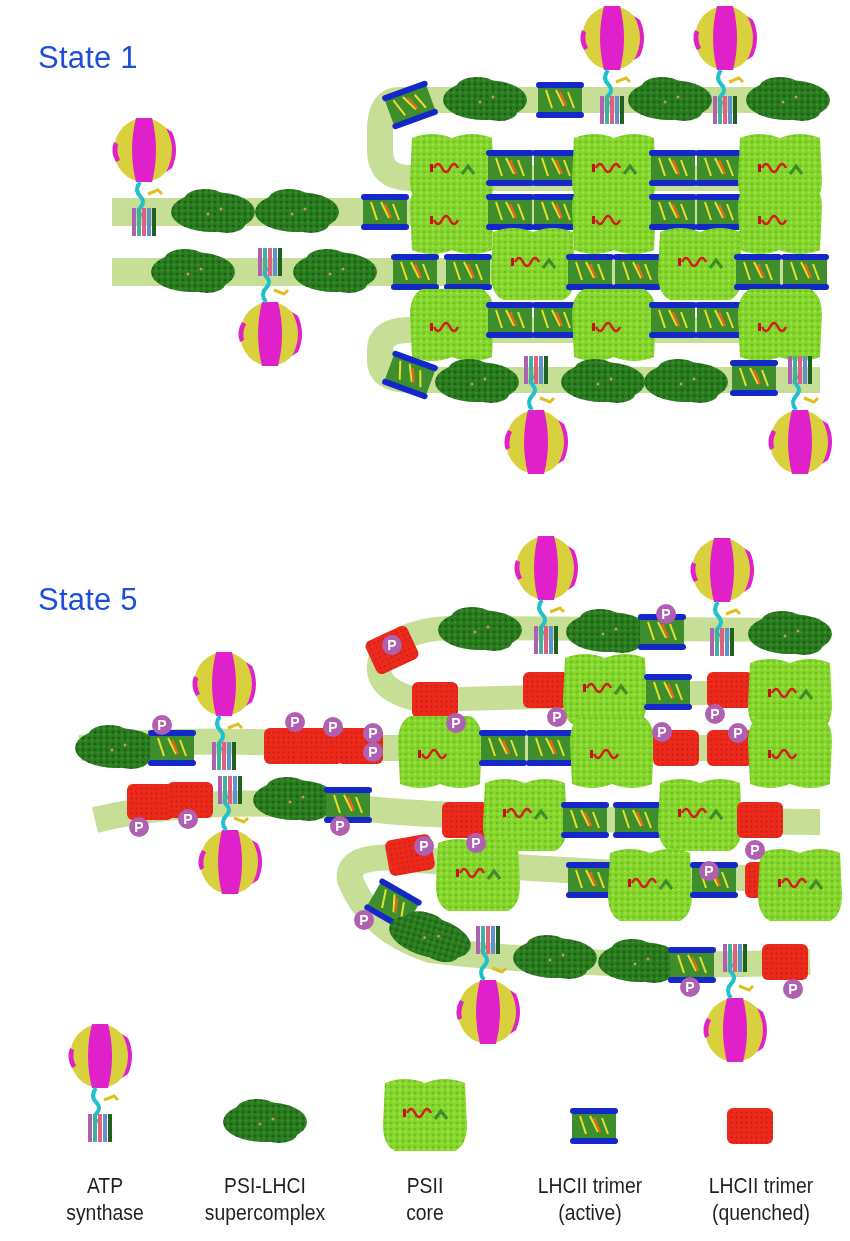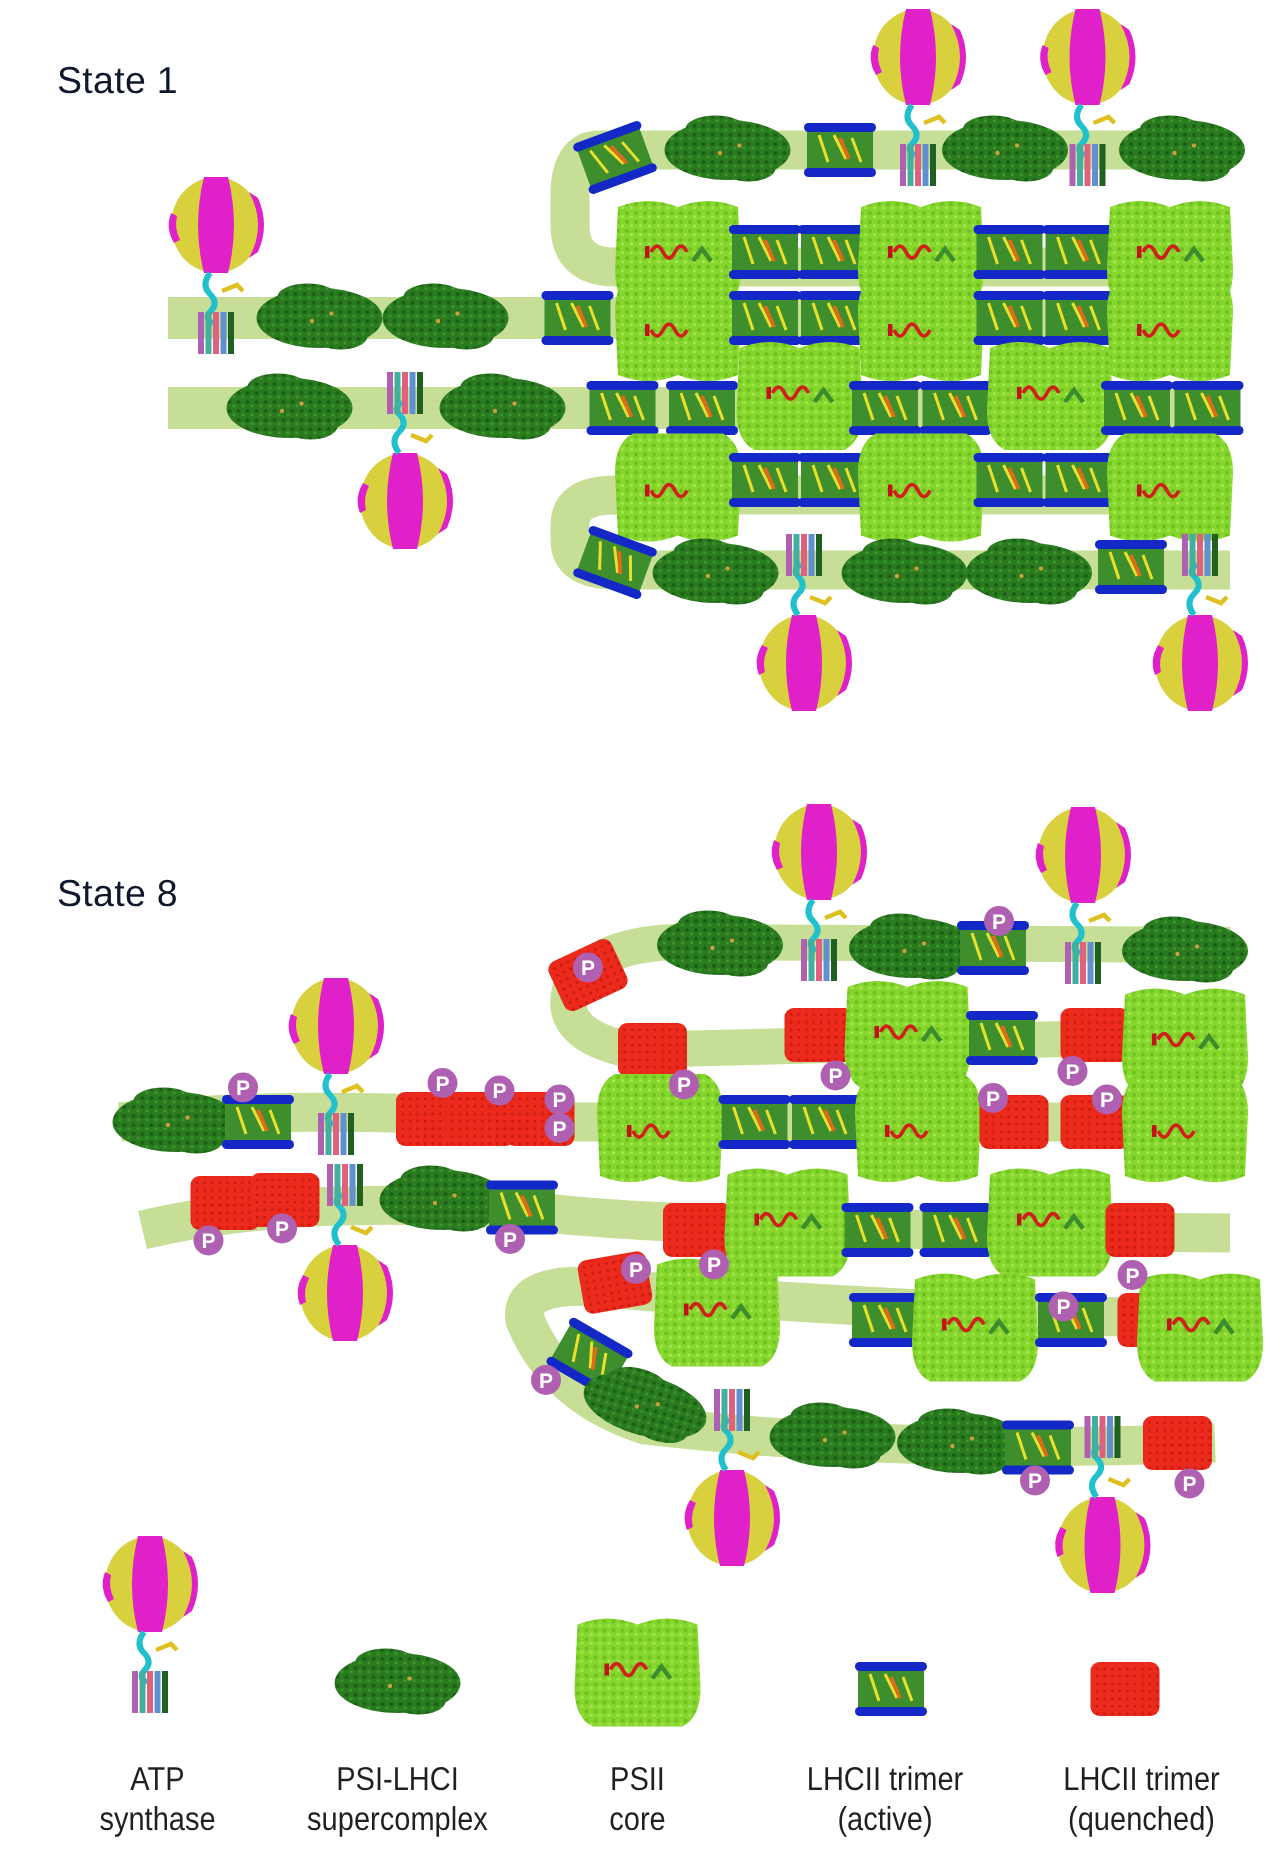--- a/index.html
+++ b/index.html
@@ -1,28 +1,28 @@
 <!DOCTYPE html>
 <html><head>
 <meta charset="utf-8">
 <style>
   html,body{margin:0;padding:0;background:#ffffff;}
   body{width:850px;height:1241px;position:relative;overflow:hidden;font-family:"Liberation Sans",sans-serif;}
   #stage{position:absolute;left:0;top:0;width:850px;height:1241px;}
-  .state-title{position:absolute;font-family:"Liberation Sans",sans-serif;font-size:25px;color:#0f172a;letter-spacing:0.2px;}
+  .state-title{position:absolute;font-family:"Liberation Sans",sans-serif;font-size:31px;color:#1d4ed8;letter-spacing:0.2px;}
   .legend-label{position:absolute;text-align:center;font-family:"Liberation Sans",sans-serif;font-size:22px;line-height:27px;color:#231f20;transform:scaleX(0.88);transform-origin:center top;white-space:nowrap;}
   svg text{font-family:"Liberation Sans",sans-serif;}
 </style>
 </head>
 <body>
 
 <div id="stage">
 
   <div class="state-title" style="left:38px;top:40px;">State 1</div>
-  <div class="state-title" style="left:38px;top:582px;">State 8</div>
+  <div class="state-title" style="left:38px;top:582px;">State 5</div>
 
   <svg width="850" height="1241" viewBox="0 0 850 1241" style="position:absolute;left:0;top:0;">
     <defs>
       <pattern id="psiTex" width="6" height="6" patternUnits="userSpaceOnUse">
         <rect width="6" height="6" fill="#2a7a20"></rect>
         <circle cx="2" cy="2" r="1.3" fill="#1a5e14"></circle>
         <circle cx="5" cy="4.5" r="1" fill="#3d9a2a"></circle>
       </pattern>
       <pattern id="psiiTex" width="6" height="6" patternUnits="userSpaceOnUse">
         <rect width="6" height="6" fill="#86d62c"></rect>

